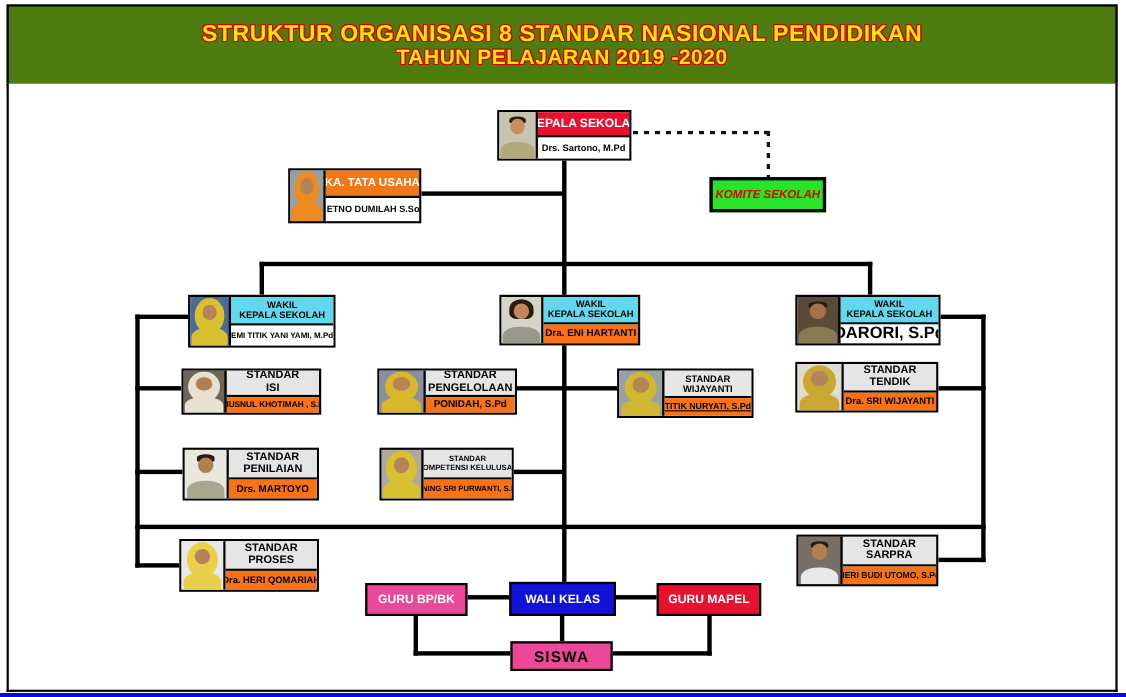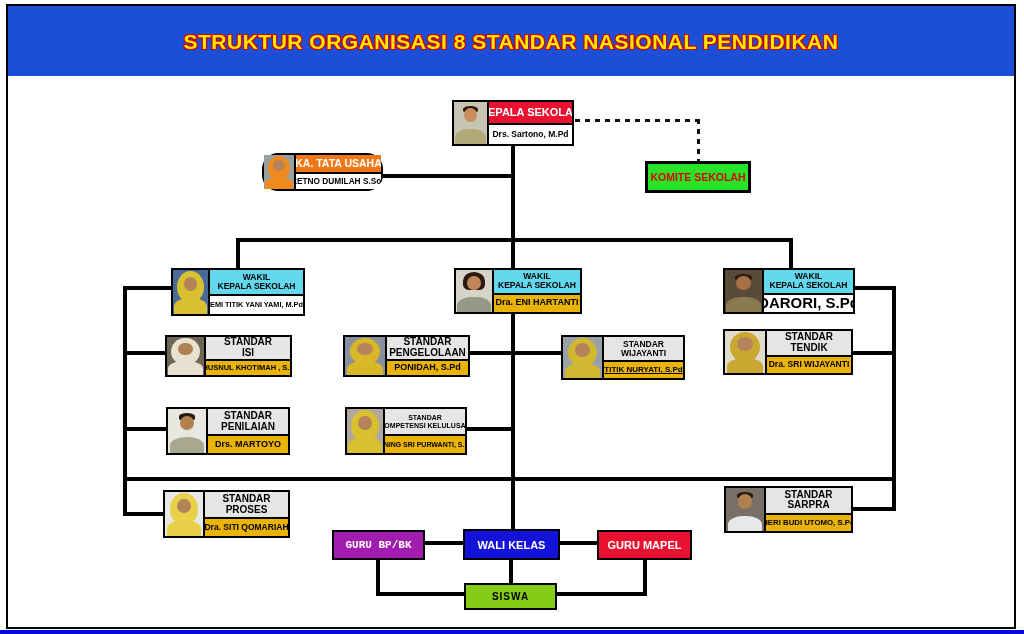--- a/index.html
+++ b/index.html
@@ -4,21 +4,21 @@
 <style>
   html,body { margin:0; padding:0; background:#ffffff; }
   .page {
     position:relative; width:1024px; height:634px;
     font-family:"Liberation Sans", sans-serif; font-weight:bold;
     background:#ffffff; overflow:hidden;
   }
   
   .banner {
     position:absolute; left:6px; top:4px; width:1010px; height:74px;
-    box-sizing:border-box; border:2px solid #000; background:#1d4ed8;
+    box-sizing:border-box; border:2px solid #000; background:#4d7c0f;
     display:flex; flex-direction:column; align-items:center; justify-content:center;
     color:#ffe800; text-align:center; letter-spacing:.5px;
     text-shadow:-1px -1px 0 #d00000,1px -1px 0 #d00000,-1px 1px 0 #d00000,1px 1px 0 #d00000,0 -1px 0 #d00000,0 1px 0 #d00000,-1px 0 0 #d00000,1px 0 0 #d00000;
   }
   .banner .l1 { font-size:21px; line-height:23px; }
   .banner .l2, .banner .l3 { font-size:19px; line-height:22px; }
   .frame {
     position:absolute; left:6px; top:76px; width:1010px; height:553px;
     box-sizing:border-box; border:2px solid #000; border-top:none; background:#fff;
   }
@@ -49,56 +49,57 @@
 
   .cols { flex:1; display:flex; flex-direction:column; min-width:0; }
   .band { display:flex; flex-direction:column; align-items:center; justify-content:center;
           text-align:center; line-height:1.08; white-space:nowrap; overflow:hidden; }
   .band.hdr { border-bottom:2px solid #000; }
   .t-red    { background:#e81230; color:#fff; font-size:11px; flex:1.15; }
   .t-orange { background:#f07818; color:#fff; font-size:10.5px; flex:1.1; }
   .t-cyan   { background:#62d8ec; color:#000; font-size:8.5px; flex:1.3;text-align:center; }
   .t-yellow { background:#e5e5e5; color:#000; font-size:10px; flex:1.5; }
   .nm       { background:#fff; color:#000; font-size:8.5px; flex:1; }
-  .nm.yel   { background:#eab308; }
+  .nm.yel   { background:#f97316; }
 
   
   #n-kepala      { left:452px; top:100px; width:122px; height:46px; } #n-kepala .photo { width:33px; }
-  #n-tatausaha   { left:262px; top:153px; width:121px; height:38px;border-radius:16px; } #n-tatausaha .photo { width:30px; }
+  #n-tatausaha   { left:262px; top:153px; width:121px; height:50px; } #n-tatausaha .photo { width:30px; }
   #n-komite      { left:645px; top:161px; width:106px; height:32px; border-width:3px;
                    background:#28e428; color:#e00000; font-size:10.5px;
-                   align-items:center; justify-content:center; z-index:5; }
+                   align-items:center; justify-content:center; z-index:5;font-style:italic; }
   #n-wakil1      { left:171px; top:268px; width:134px; height:48px; } #n-wakil1 .photo { width:35px; } #n-wakil1 .nm { font-size:7.3px; }
   #n-wakil2      { left:454px; top:268px; width:128px; height:46px; } #n-wakil2 .photo { width:36px; } #n-wakil2 .nm { font-size:9px; }
   #n-wakil3      { left:723px; top:268px; width:132px; height:46px; } #n-wakil3 .photo { width:37px; } #n-wakil3 .nm { font-size:15px; }
   #n-isi         { left:165px; top:335px; width:127px; height:42px; } #n-isi .photo { width:37px; } #n-isi .nm { font-size:7.5px; }
   #n-pengelolaan { left:343px; top:335px; width:127px; height:42px; } #n-pengelolaan .photo { width:40px; } #n-pengelolaan .nm { font-size:9px; }
   #n-pembiayaan  { left:561px; top:335px; width:124px; height:45px; } #n-pembiayaan .photo { width:39px; }
                  #n-pembiayaan .t-yellow { font-size:8.5px; } #n-pembiayaan .nm { font-size:8px;text-decoration:underline; }
   #n-tendik      { left:723px; top:329px; width:130px; height:46px; } #n-tendik .photo { width:40px; } #n-tendik .nm { font-size:8.5px; }
   #n-penilaian   { left:166px; top:407px; width:124px; height:48px; } #n-penilaian .photo { width:38px; } #n-penilaian .nm { font-size:9px; }
   #n-kompetensi  { left:345px; top:407px; width:122px; height:48px; } #n-kompetensi .photo { width:36px; }
                  #n-kompetensi .t-yellow { font-size:7px; } #n-kompetensi .nm { font-size:7px; }
   #n-proses      { left:163px; top:490px; width:127px; height:48px; } #n-proses .photo { width:38px; } #n-proses .nm { font-size:8.5px; }
   #n-sarpra      { left:724px; top:486px; width:129px; height:47px; } #n-sarpra .photo { width:38px; } #n-sarpra .nm { font-size:7.8px; }
 
   .lbl { position:absolute; display:flex; align-items:center; justify-content:center;
          box-sizing:border-box; border:2px solid #000; color:#fff; font-size:11px; z-index:5; }
-  #n-bpbk  { left:332px; top:530px; width:93px; height:30px; background:#a21caf;font-family:Liberation Mono, monospace; }
+  #n-bpbk  { left:332px; top:530px; width:93px; height:30px; background:#ec4899; }
   #n-wali  { left:463px; top:529px; width:97px; height:31px; background:#1212d8; }
   #n-mapel { left:597px; top:530px; width:95px; height:30px; background:#e81230; }
-  #n-siswa { left:464px; top:583px; width:93px; height:27px; background:#84cc16; color:#000; font-size:10px; letter-spacing:1px; }
+  #n-siswa { left:464px; top:583px; width:93px; height:27px; background:#ec4899; color:#000; font-size:14px; letter-spacing:1px; }
 </style>
 </head>
 <body>
 
 <div class="page">
 
   <div class="banner">
     <div class="l1">STRUKTUR ORGANISASI 8 STANDAR NASIONAL PENDIDIKAN</div>
+    <div class="l2">TAHUN PELAJARAN 2019 -2020</div>
   </div>
   <div class="frame"></div>
   <div class="bstrip"></div>
 
   <div class="vline" style="left:511px;top:145px;height:384px;"></div>
   <div class="hline" style="left:383px;top:174px;width:130px;"></div>
   <div class="dash-h" style="left:575px;top:119px;width:125px;"></div>
   <div class="dash-v" style="left:697px;top:119px;height:43px;"></div>
   <div class="hline" style="left:236px;top:238px;width:557px;"></div>
   <div class="vline" style="left:236px;top:238px;height:30px;"></div>
@@ -290,21 +291,21 @@
     <div class="photo hijab" style="--pbg: #e8e8e8; --pskin: #b5835a; --pgarb: #e8d048;">
         <span class="hood"></span>
         <span class="head"></span>
         <span class="torso"></span>
       </div>
     <div class="cols">
       <div class="band hdr t-yellow">
         <span>STANDAR</span>
         <span>PROSES</span>
       </div>
-      <div class="band nm yel">Dra. SITI QOMARIAH</div>
+      <div class="band nm yel">Dra. HERI QOMARIAH</div>
     </div>
   </div>
 
   <div class="box" id="n-sarpra">
     <div class="photo man" style="--pbg: #787068; --pskin: #b08050; --pgarb: #e8e8e8;">
         <span class="hair"></span>
         <span class="head"></span>
         <span class="torso"></span>
       </div>
     <div class="cols">

